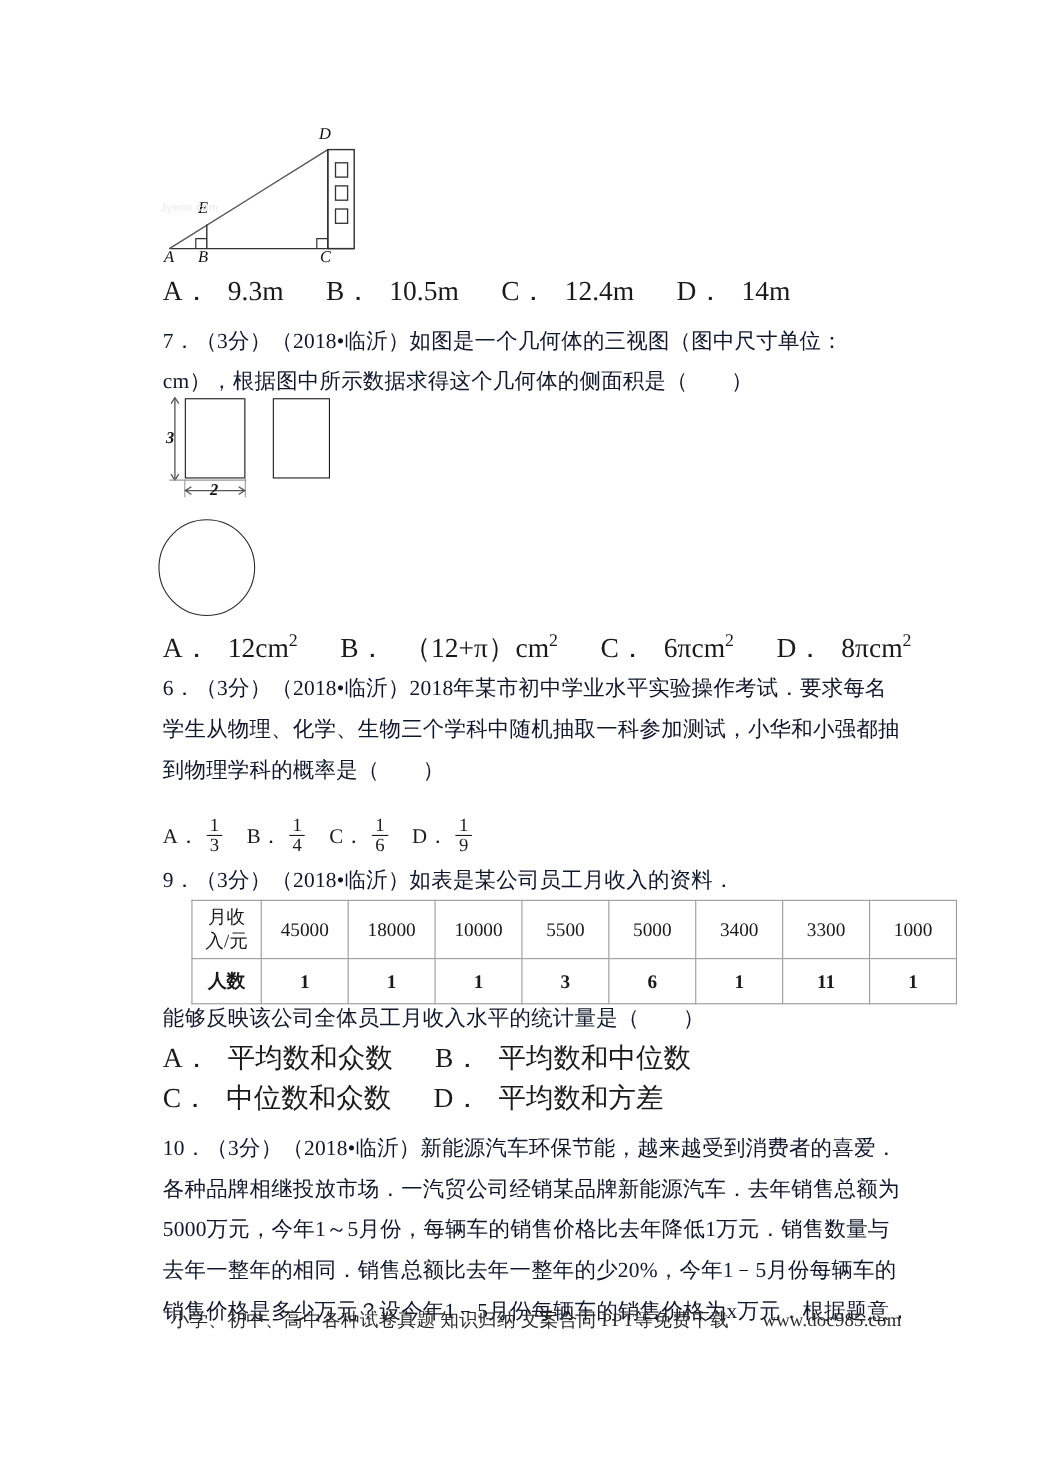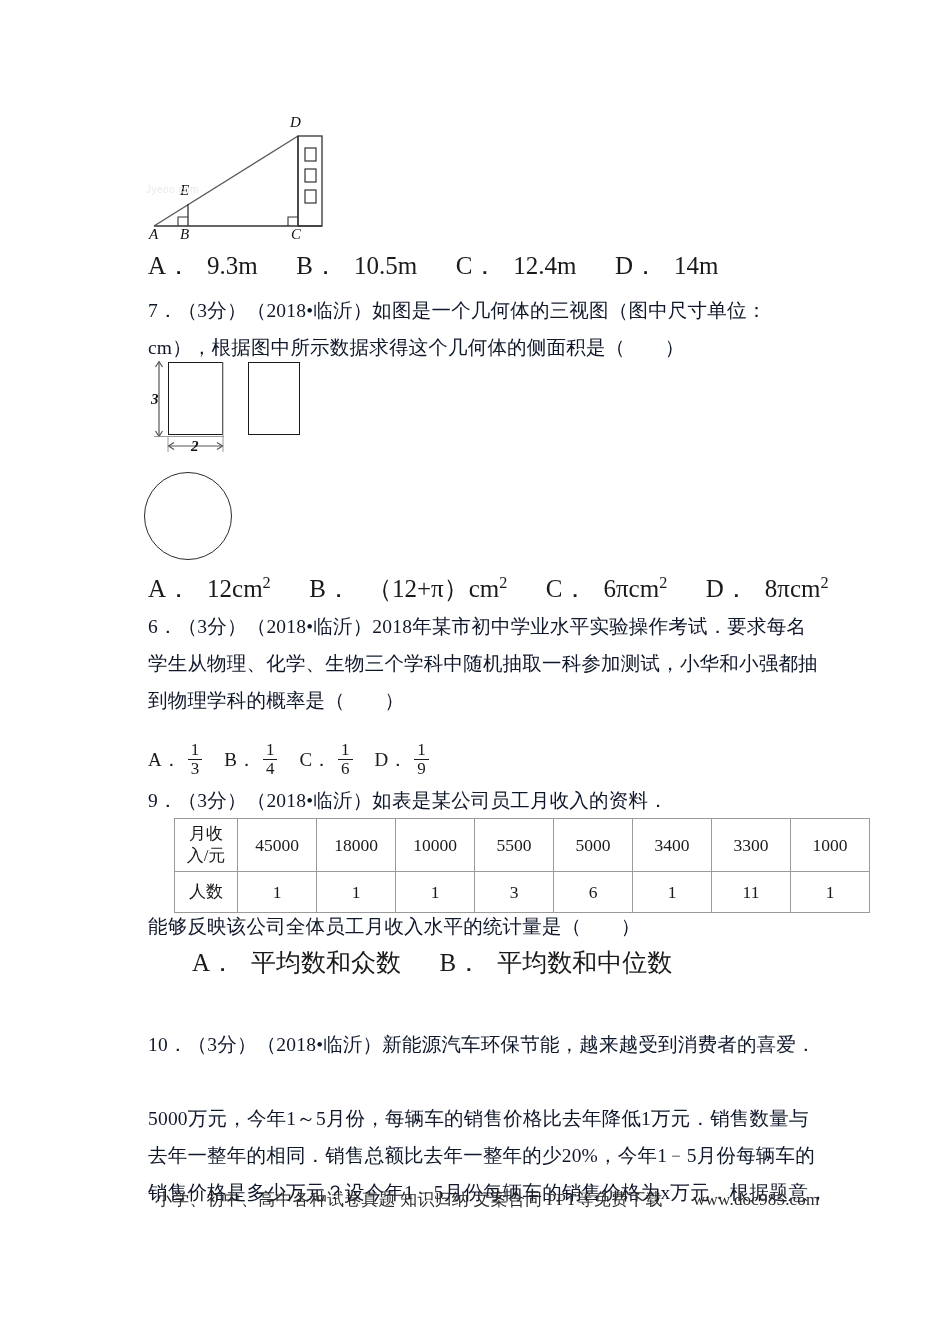--- a/index.html
+++ b/index.html
@@ -141,21 +141,21 @@
     vertical-align: middle;
     padding: 2px 0;
     font-family: "Liberation Serif", serif;
   }
   .tbl .rowhead {
     width: 62px;
     line-height: 22px;
     font-size: 17px;
   }
   .tbl .r1 td { height: 48px; }
-  .tbl .r2 td { height: 36px; }
+  .tbl .r2 td { height: 36px; font-weight: bold; }
   .tbl .dcell { width: 78px; }
 
   
   .footer {
     position: absolute;
     left: 155px;
     top: 1188px;
     font-size: 17px;
     color: #2b2b2b;
     white-space: nowrap;
@@ -312,27 +312,33 @@
       <td class="dcell">6</td>
       <td class="dcell">1</td>
       <td class="dcell">11</td>
       <td class="dcell">1</td>
     </tr>
   </tbody>
     </table>
 
   <div class="para" style="left:148px; top:908px;">能够反映该公司全体员工月收入水平的统计量是（　　）</div>
 
-  <div class="opts" style="left:148px; top:947px;margin-left:44px;">
+  <div class="opts" style="left:148px; top:947px;">
     <span>A．<span class="opt-gap-sm"></span><span>平均数和众数</span></span>
     <span class="opt-gap"></span>
     <span>B．<span class="opt-gap-sm"></span><span>平均数和中位数</span></span>
   </div>
+  <div class="opts" style="left:148px; top:983px;">
+    <span>C．<span class="opt-gap-sm"></span><span>中位数和众数</span></span>
+    <span class="opt-gap"></span>
+    <span>D．<span class="opt-gap-sm"></span><span>平均数和方差</span></span>
+  </div>
 
   <div class="para" style="left:148px; top:1026px;">10．（3分）（2018•临沂）新能源汽车环保节能，越来越受到消费者的喜爱．</div>
+  <div class="para" style="left:148px; top:1063px;">各种品牌相继投放市场．一汽贸公司经销某品牌新能源汽车．去年销售总额为</div>
   <div class="para" style="left:148px; top:1100px;">5000万元，今年1～5月份，每辆车的销售价格比去年降低1万元．销售数量与</div>
   <div class="para" style="left:148px; top:1137px;">去年一整年的相同．销售总额比去年一整年的少20%，今年1﹣5月份每辆车的</div>
   <div class="para" style="left:148px; top:1174px;">销售价格是多少万元？设今年1﹣5月份每辆车的销售价格为x万元．根据题意，</div>
 
   <div class="footer">
     <span>小学、初中、高中各种试卷真题 知识归纳 文案合同 PPT等免费下载</span>
     <span class="url">www.doc985.com</span>
   </div>
 
 </div>

